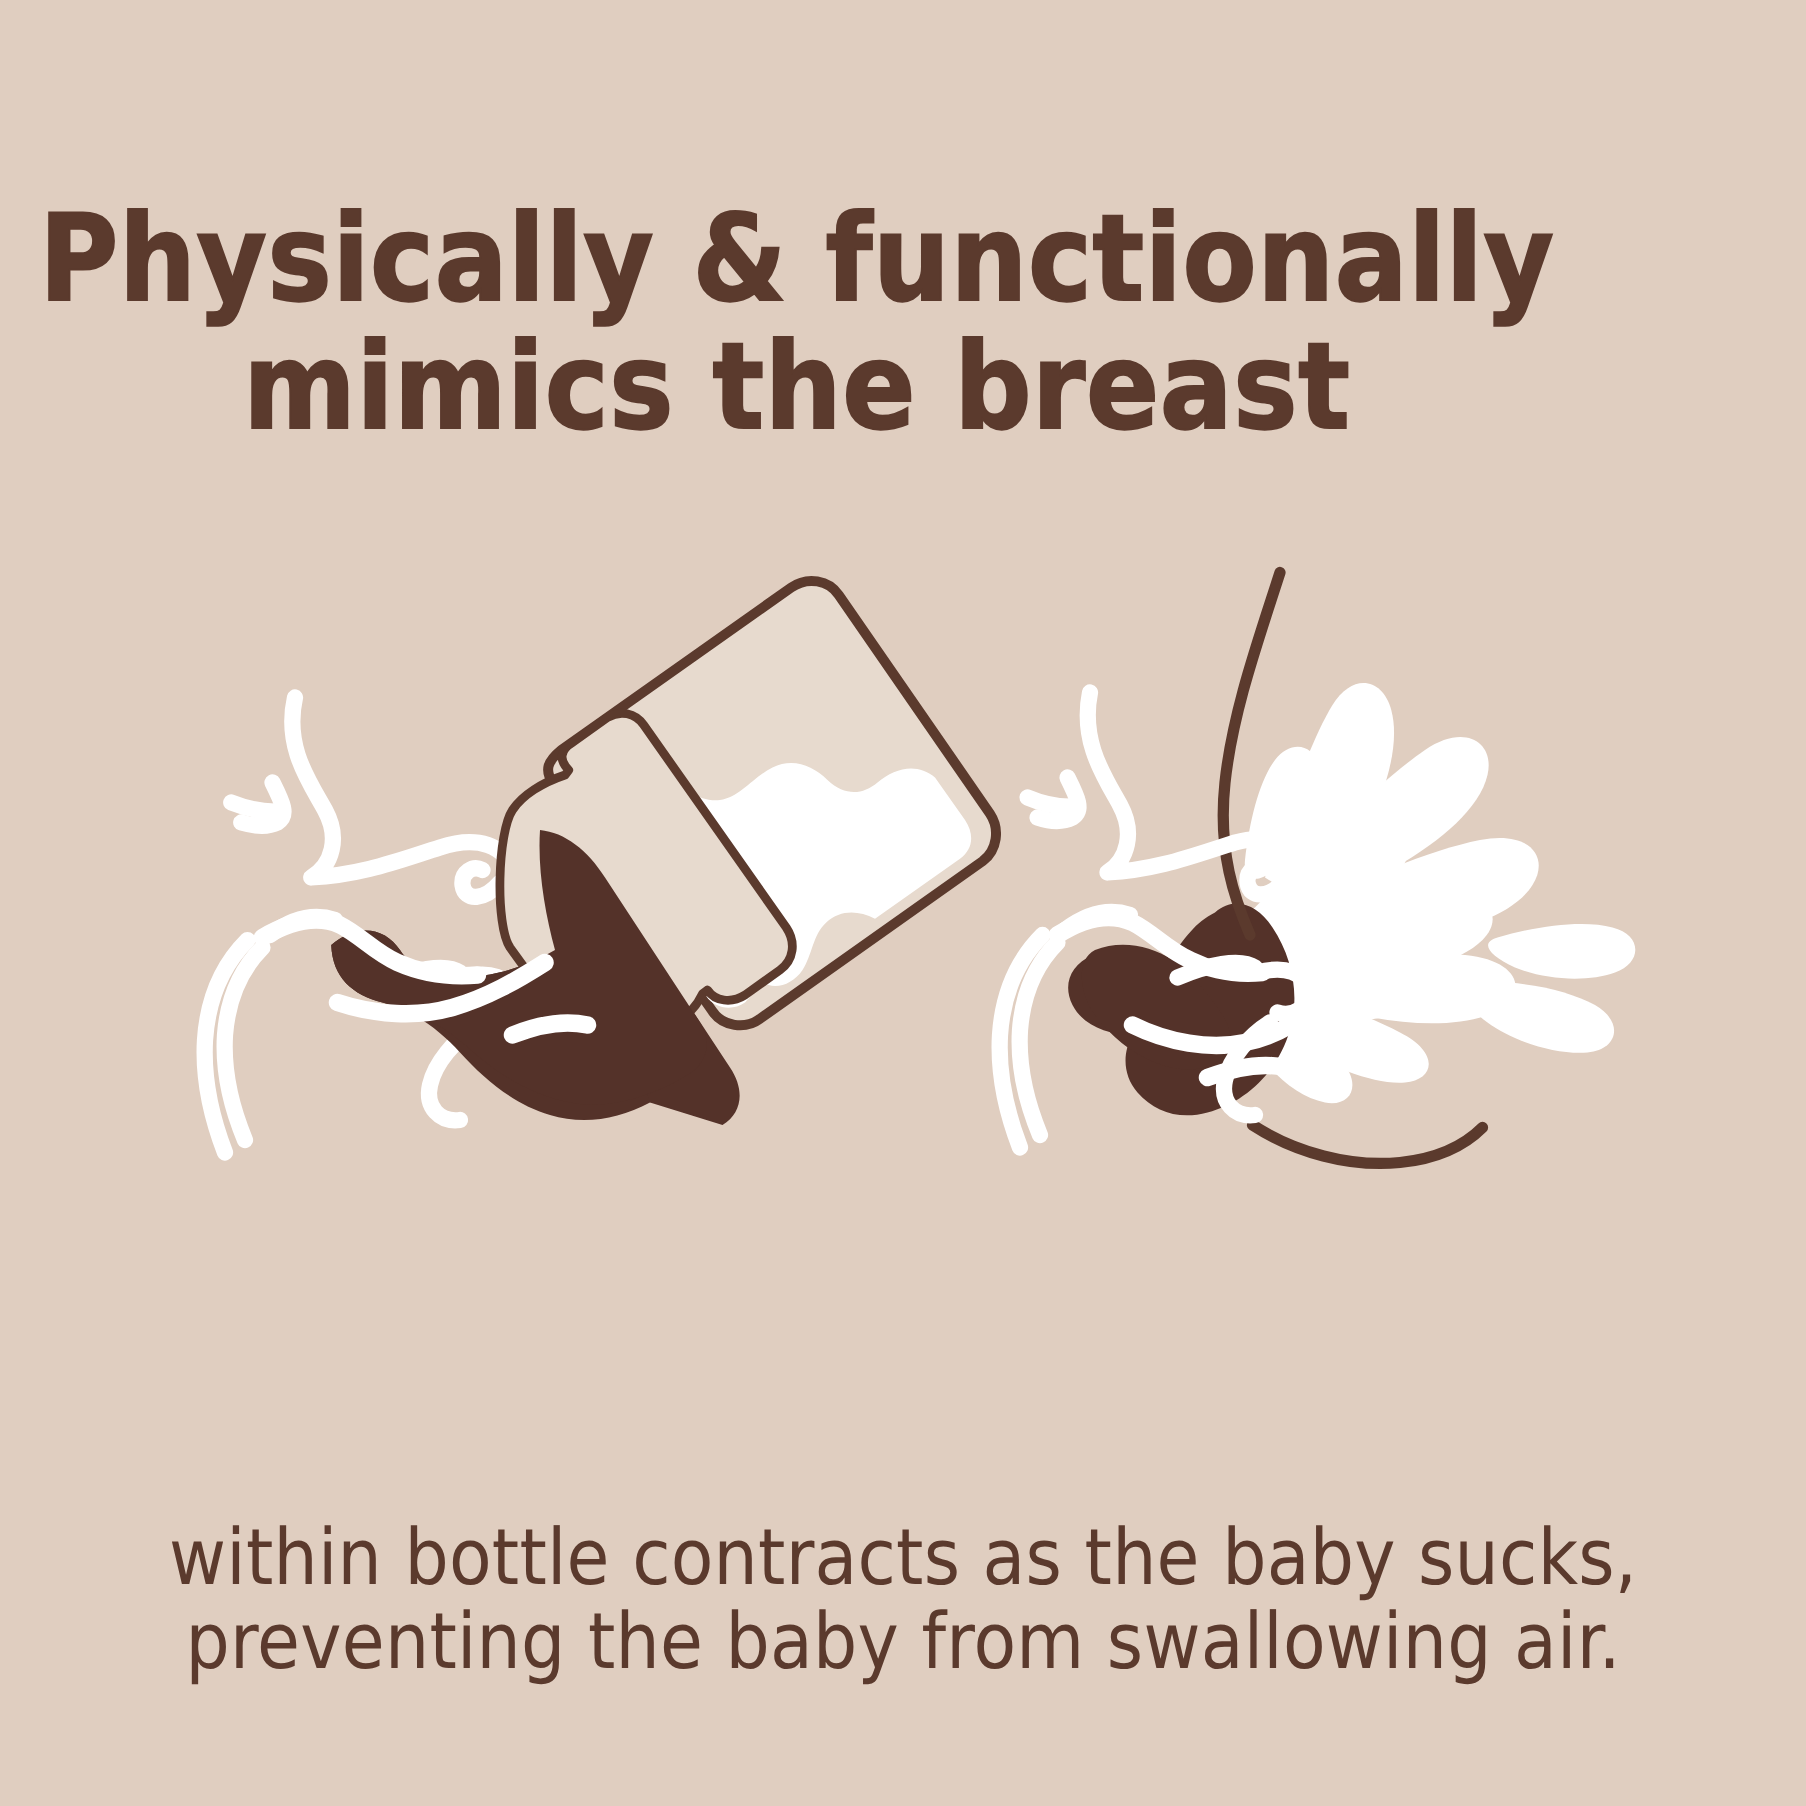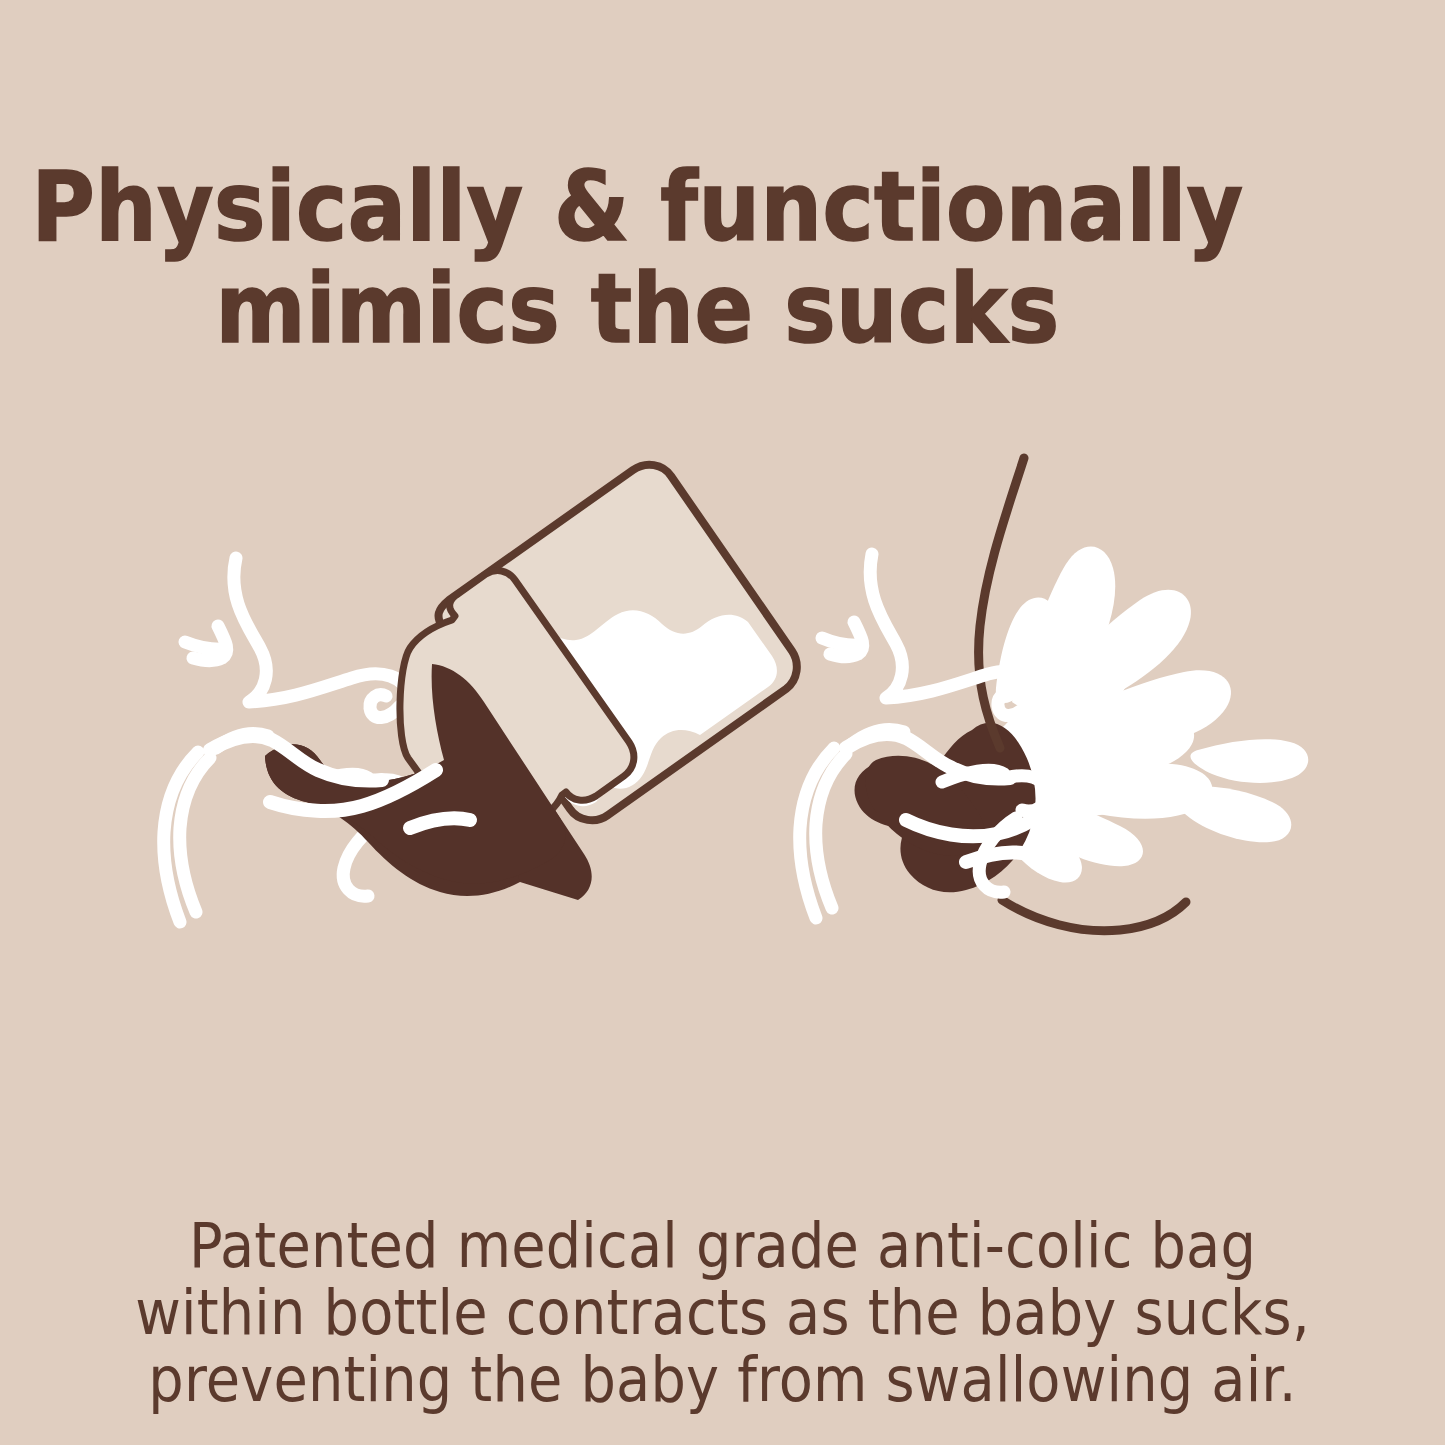--- a/index.html
+++ b/index.html
@@ -74,21 +74,21 @@
     white-space: nowrap;
   }
 </style>
 </head>
 <body>
 
 <div class="page">
 
   <h1 class="headline">
     <span class="hl-line">Physically &amp; functionally</span>
-    <span class="hl-line">mimics the sucks</span>
+    <span class="hl-line">mimics the breast</span>
   </h1>
 
   <div class="artwork">
     <svg viewBox="0 0 1445 610" xmlns="http://www.w3.org/2000/svg" aria-hidden="true">
 
       <g>
 
         <g fill="none" stroke="#ffffff" stroke-width="13" stroke-linecap="round" stroke-linejoin="round">
 
           <path d="M236 128 C227 168 248 196 260 218 C272 240 266 262 249 272
@@ -290,18 +290,17 @@
                    C968 346 988 350 1010 348"></path>
           <path d="M906 390 C934 404 968 410 996 404 C1020 399 1038 388 1052 376"></path>
           <path d="M966 432 C988 424 1010 420 1028 424"></path>
         </g>
       </g>
 
     </svg>
   </div>
 
   <p class="caption">
-    <span class="cap-line">Patented medical grade anti-colic bag</span>
     <span class="cap-line">within bottle contracts as the baby sucks,</span>
     <span class="cap-line">preventing the baby from swallowing air.</span>
   </p>
 
 </div>
 
 </body></html>

